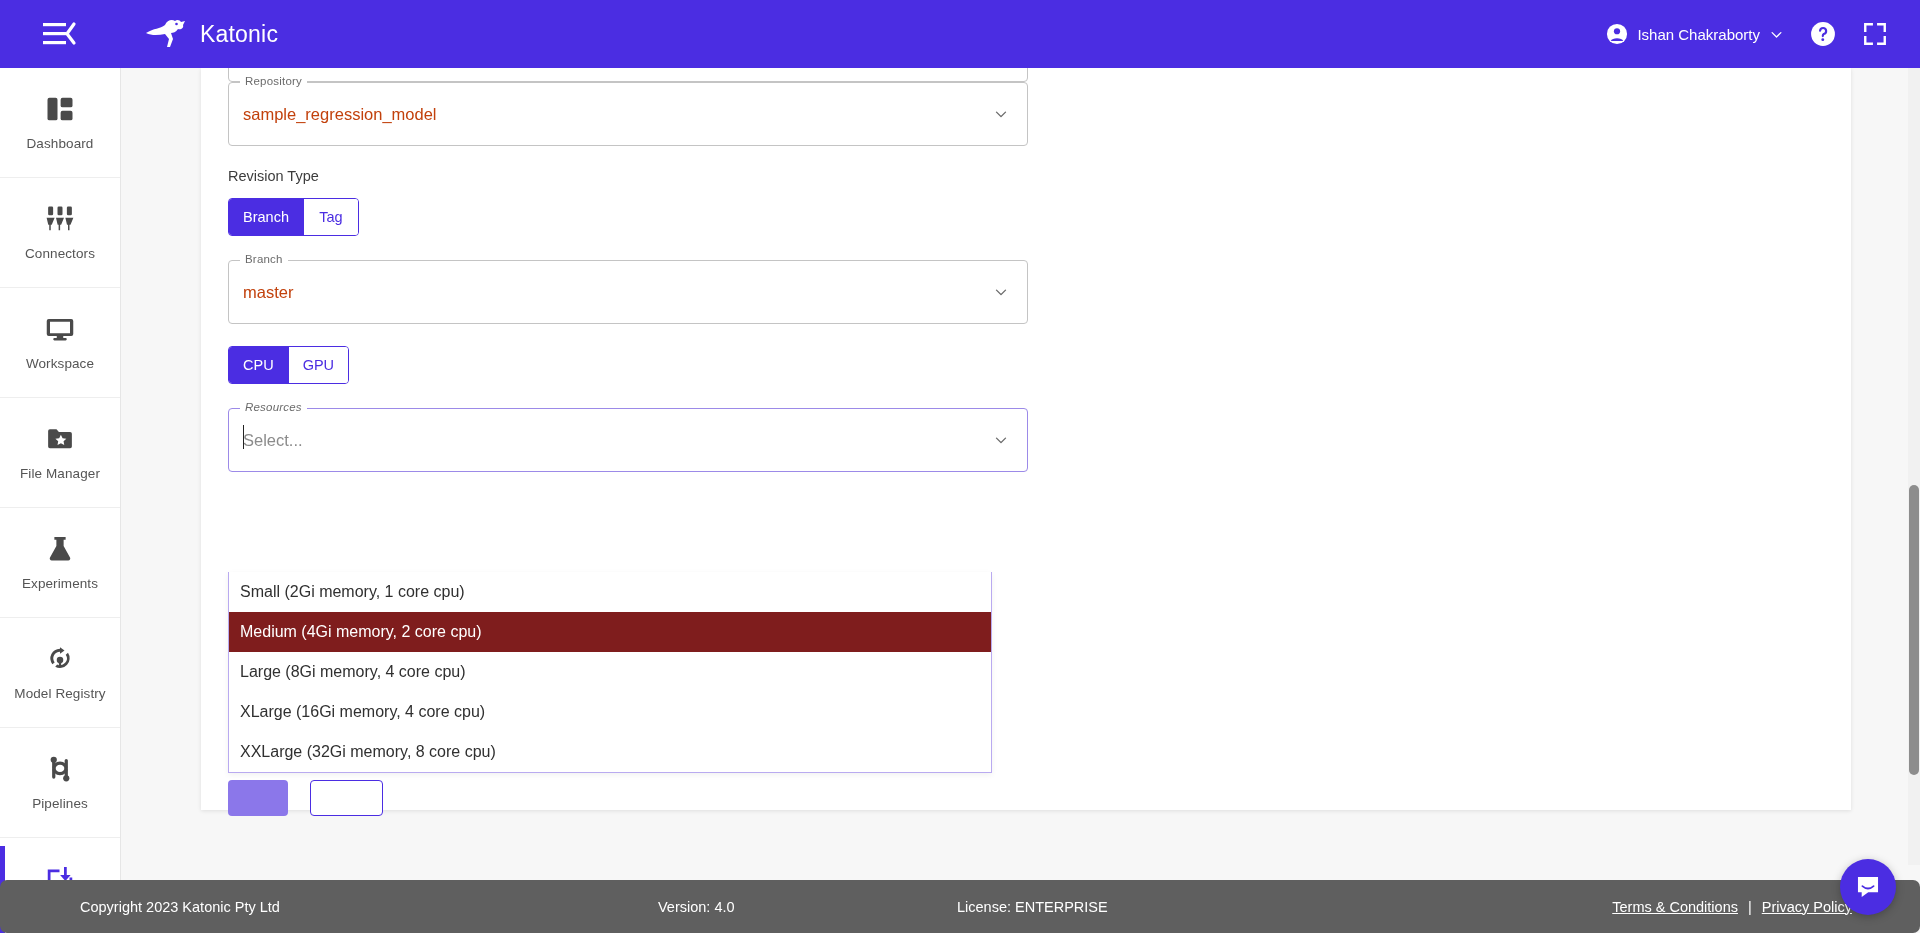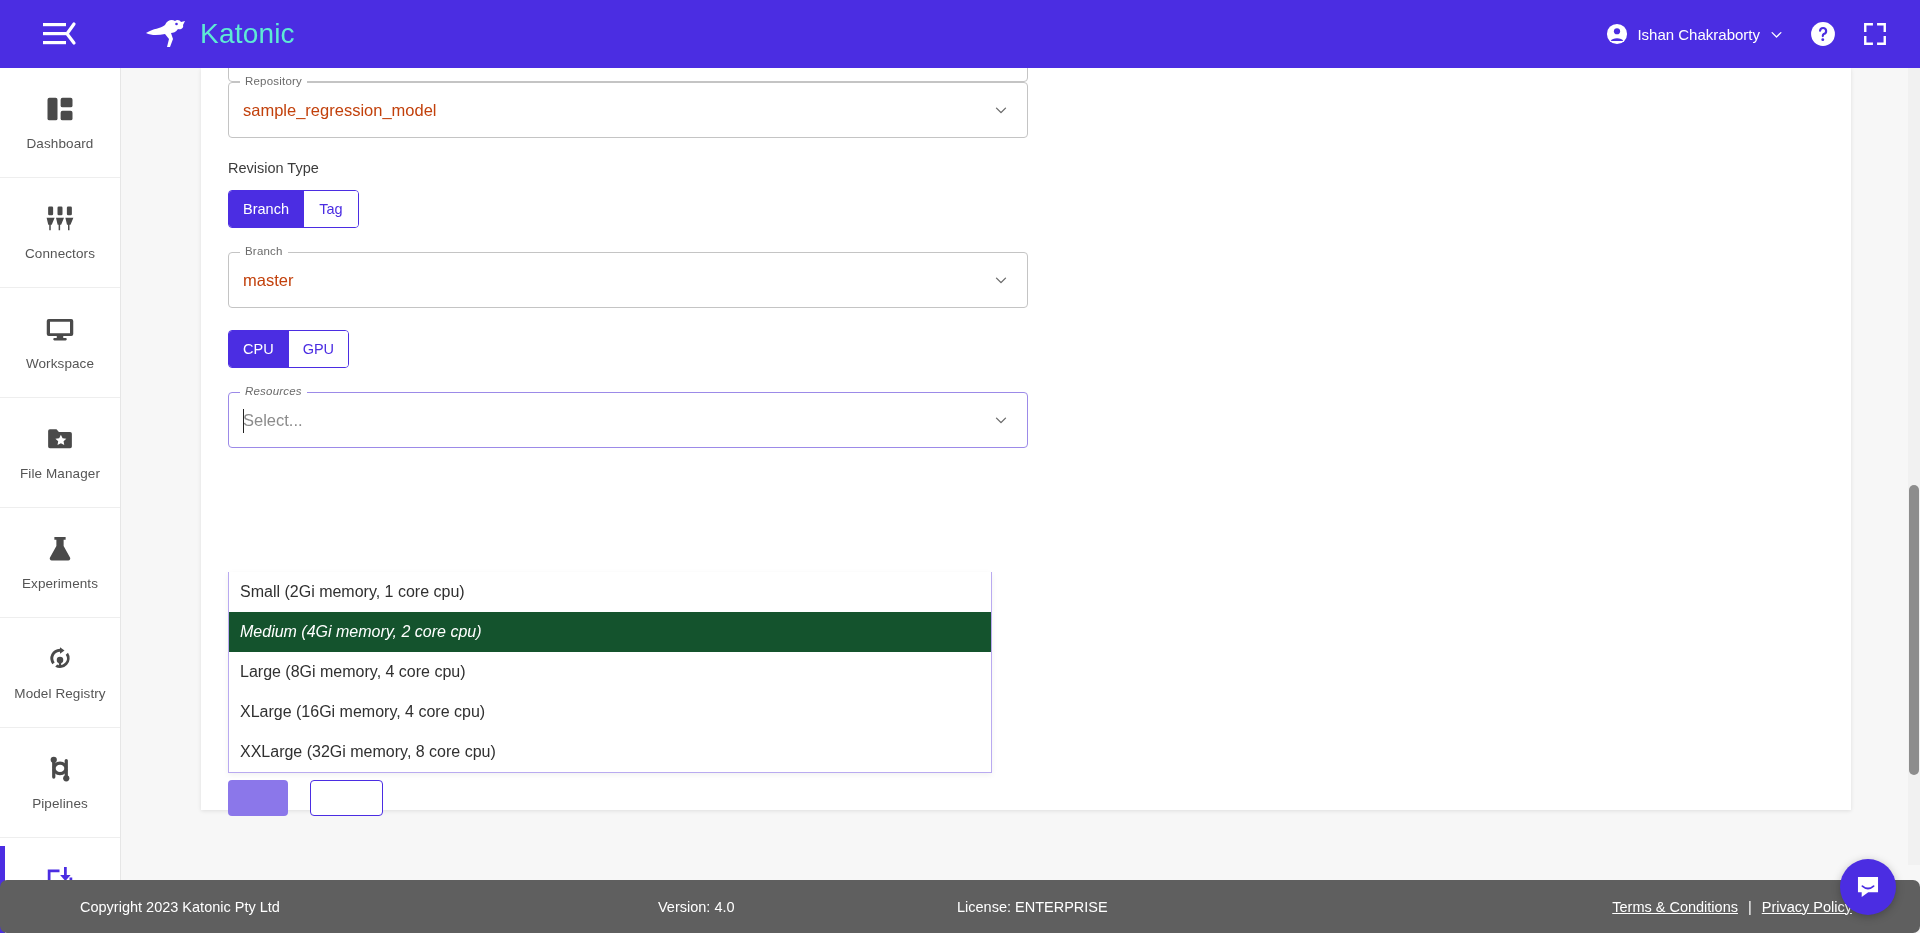--- a/index.html
+++ b/index.html
@@ -20,21 +20,21 @@
   }
   .hamburger {
     margin-left: 38px; width: 44px; height: 40px;
     display: flex; align-items: center; justify-content: center;
     cursor: pointer;
   }
   .brand {
     margin-left: 62px; display: flex; align-items: center; gap: 10px;
   }
   .brand-name {
-    color: #5eead4; font-size: 28px; letter-spacing: .2px; font-weight: 400;
+    color: #ffffff; font-size: 23px; letter-spacing: .2px; font-weight: 400;
   }
   .topbar-right {
     margin-left: auto; margin-right: 32px;
     display: flex; align-items: center; gap: 26px;
   }
   .user-chip {
     display: flex; align-items: center; gap: 9px;
     color: #fff; font-size: 15px; cursor: pointer;
   }
   .avatar-ic { width: 22px; height: 22px; display: block; }
@@ -91,21 +91,21 @@
     width: 800px; height: 60px;
     border: 1px solid #c4c4c4; border-radius: 4px;
   }
 
   .form {
     position: absolute; top: 14px; left: 27px; width: 800px;
   }
 
   .field {
     position: relative;
-    height: 56px;
+    height: 64px;
     border: 1px solid #c4c4c4;
     border-radius: 4px;
     margin-bottom: 22px;
     display: flex; align-items: center;
   }
   .field.focused { border-color: #9c8ae8; border-width: 1px; }
   .field-legend {
     position: absolute; top: -8px; left: 11px;
     background: #fff; padding: 0 5px;
     font-size: 11.5px; color: #6b6b6b; letter-spacing: .2px;
@@ -148,21 +148,21 @@
     border: 1px solid #b9aaf0;
     border-top: none;
     z-index: 30;
     box-shadow: 0 2px 6px rgba(0,0,0,.06);
   }
   .menu-item {
     height: 40px; display: flex; align-items: center;
     padding-left: 11px;
     font-size: 16px; color: #303030; cursor: pointer;
   }
-  .menu-item.sel { background: #14532d; color: #fff; font-style: italic; }
+  .menu-item.sel { background: #7f1d1d; color: #fff; }
 
   
   .actions {
     position: absolute; left: 27px; top: 712px;
     display: flex; gap: 22px; z-index: 10;
   }
   .btn-primary {
     width: 60px; height: 36px; border-radius: 4px;
     background: #8b77ea; border: none; cursor: pointer;
   }

